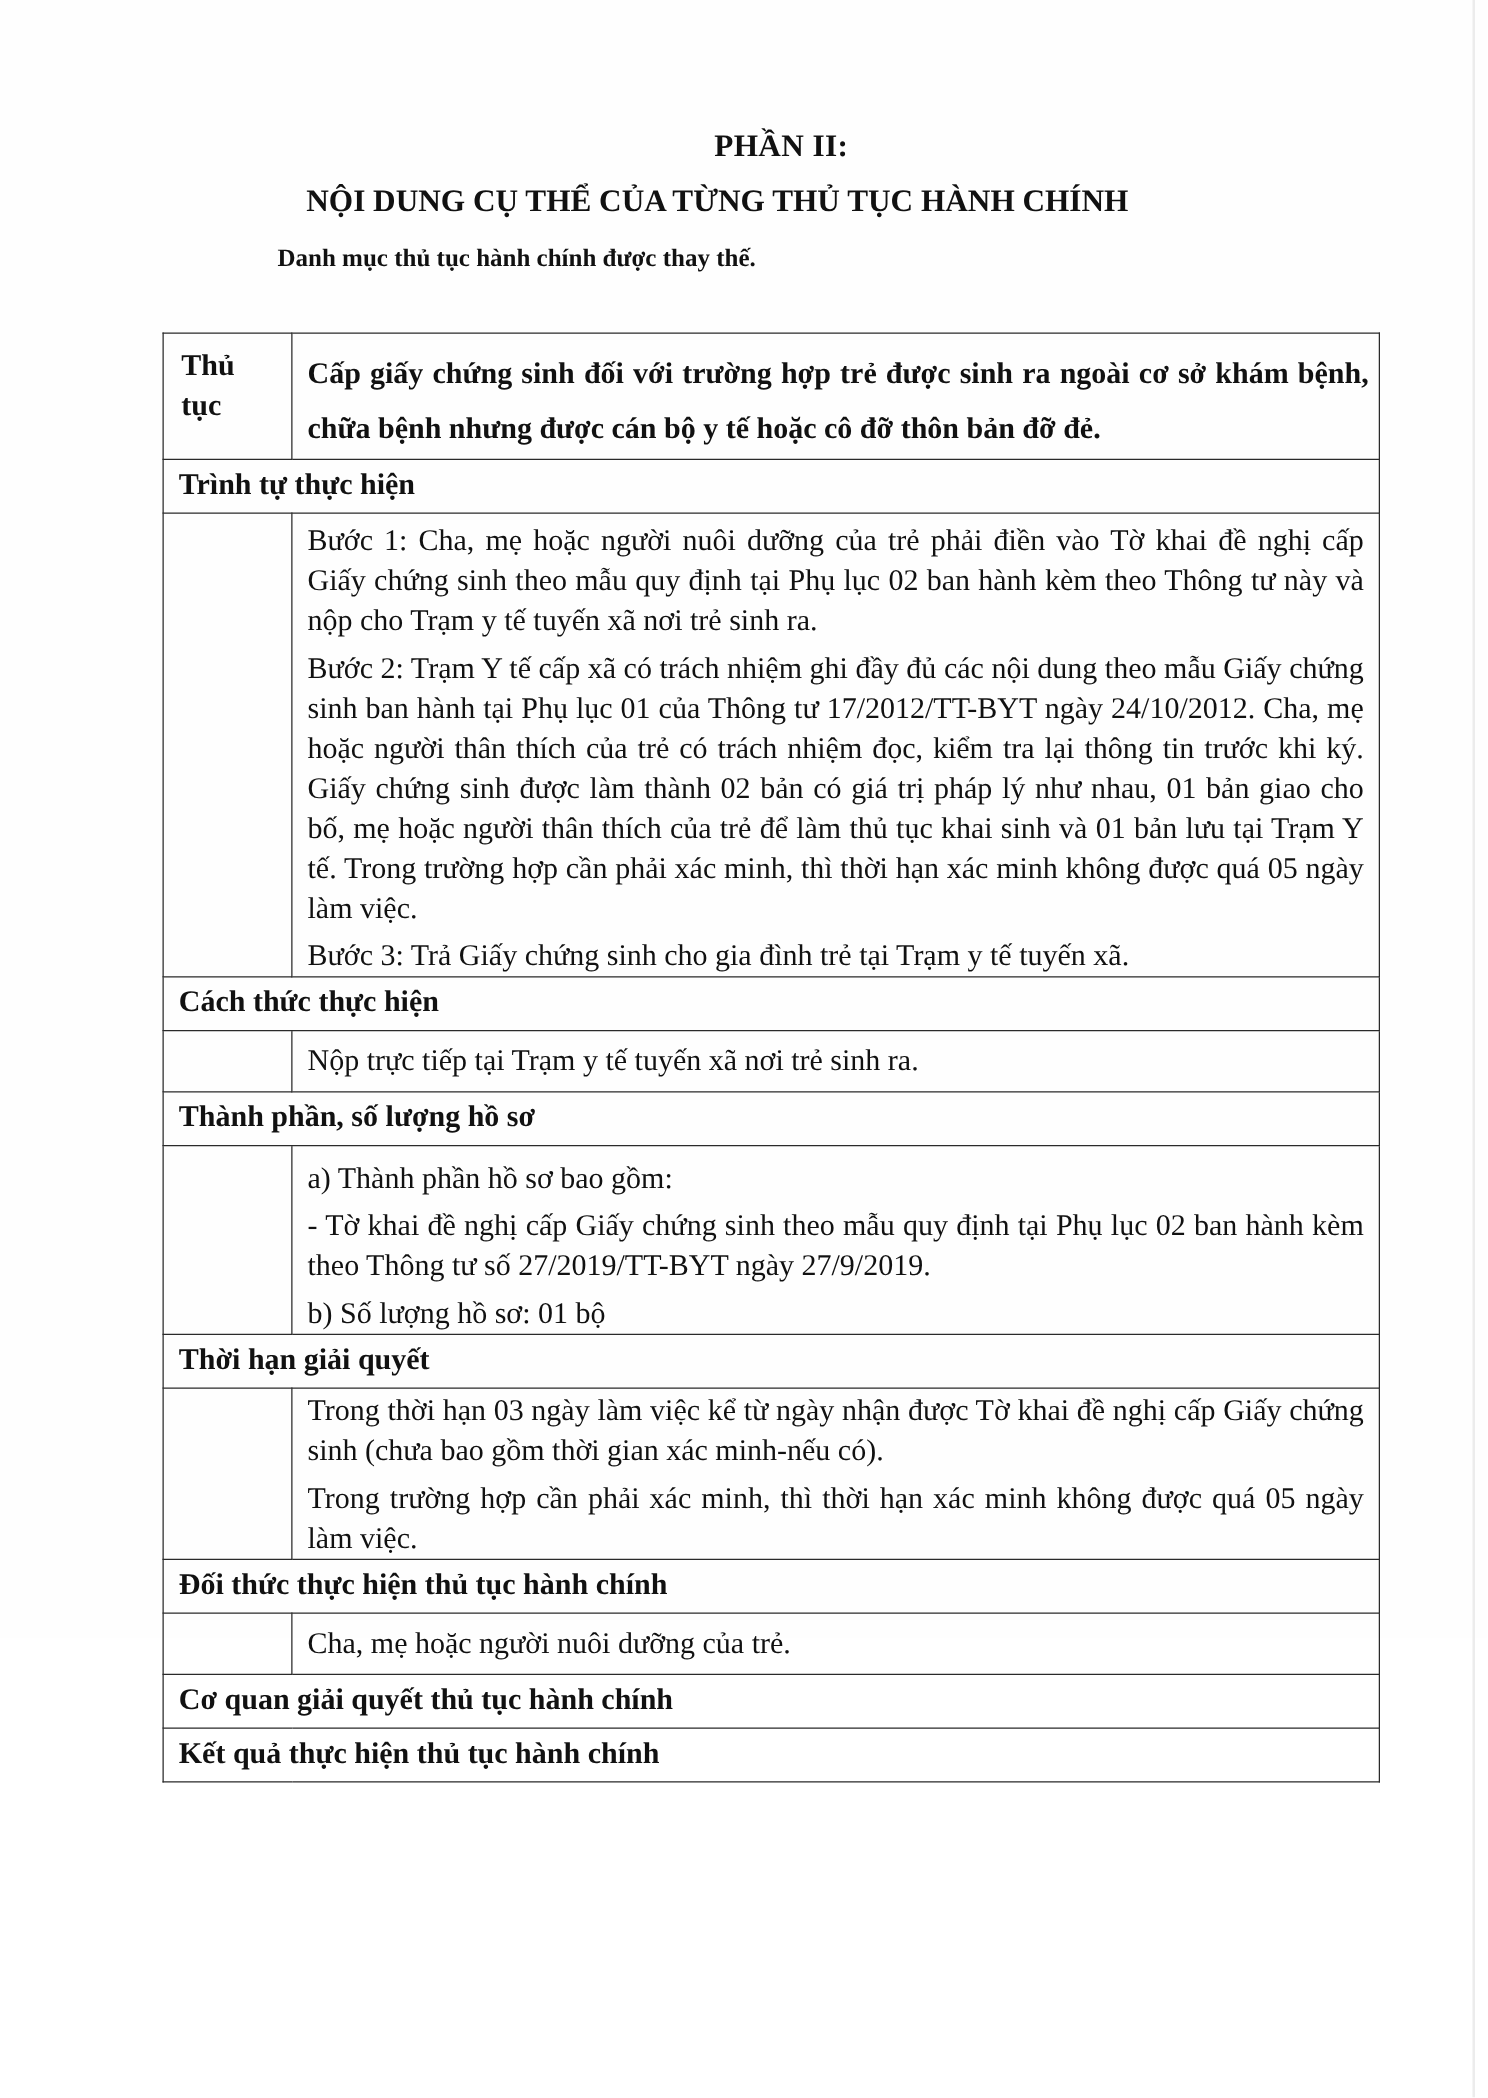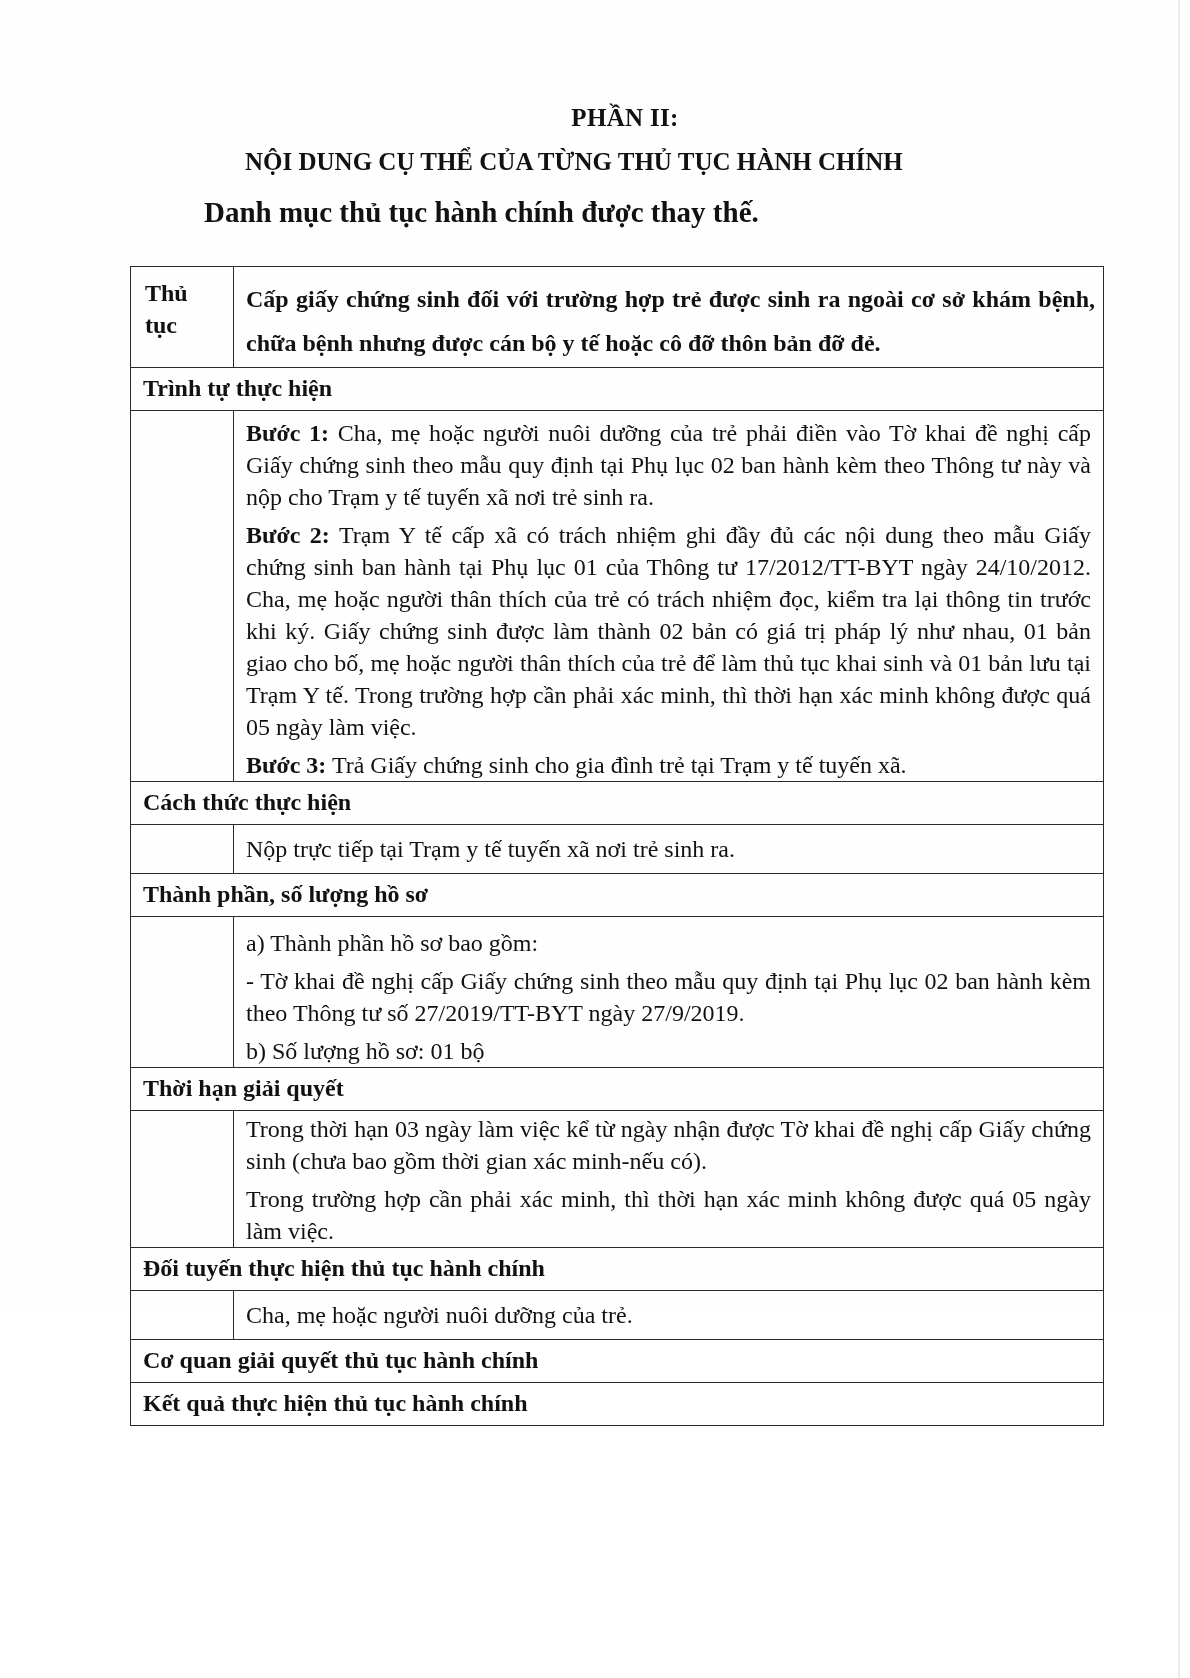--- a/index.html
+++ b/index.html
@@ -42,23 +42,23 @@
       top: 148px;
       left: 245px;
       font-weight: bold;
       font-size: 25px;
       white-space: nowrap;
       text-align: center;
     }
     .subtitle {
       position: absolute;
       top: 196px;
-      left: 204px;
+      left: 222px;
       font-weight: bold;
-      font-size: 29px;
+      font-size: 20px;
       white-space: nowrap;
     }
     table.proc {
       position: absolute;
       top: 266px;
       left: 130px;
       width: 973px;
       border-collapse: collapse;
       table-layout: fixed;
       font-size: 24px;
@@ -91,21 +91,21 @@
     }
     .content {
       padding: 6px 12px 0 12px !important;
       text-align: justify;
     }
     .content p {
       margin: 0 0 6px 0;
       line-height: 32px;
     }
     .content p.last { margin-bottom: 0; }
-    .step-label { font-weight: bold; margin-top: 40px; }
+    .step-label { font-weight: normal; margin-top: 40px; }
     .single {
       height: 40px;
       padding: 8px 12px 0 12px !important;
     }
   </style>
 </head>
 <body>
 
 <div class="page">
   <div class="right-edge"></div>
@@ -163,21 +163,21 @@
     </tr>
     <tr>
       <td></td>
       <td class="content" style="padding-top:2px !important;">
         <p>Trong thời hạn 03 ngày làm việc kể từ ngày nhận được Tờ khai đề nghị cấp Giấy chứng sinh (chưa bao gồm thời gian xác minh-nếu có).</p>
         <p class="last">Trong trường hợp cần phải xác minh, thì thời hạn xác minh không được quá 05 ngày làm việc.</p>
       </td>
     </tr>
 
     <tr>
-      <td colspan="2" class="section-title">Đối tuyến thực hiện thủ tục hành chính</td>
+      <td colspan="2" class="section-title">Đối thức thực hiện thủ tục hành chính</td>
     </tr>
     <tr>
       <td></td>
       <td class="single">Cha, mẹ hoặc người nuôi dưỡng của trẻ.</td>
     </tr>
 
     <tr>
       <td colspan="2" class="section-title">Cơ quan giải quyết thủ tục hành chính</td>
     </tr>
 

